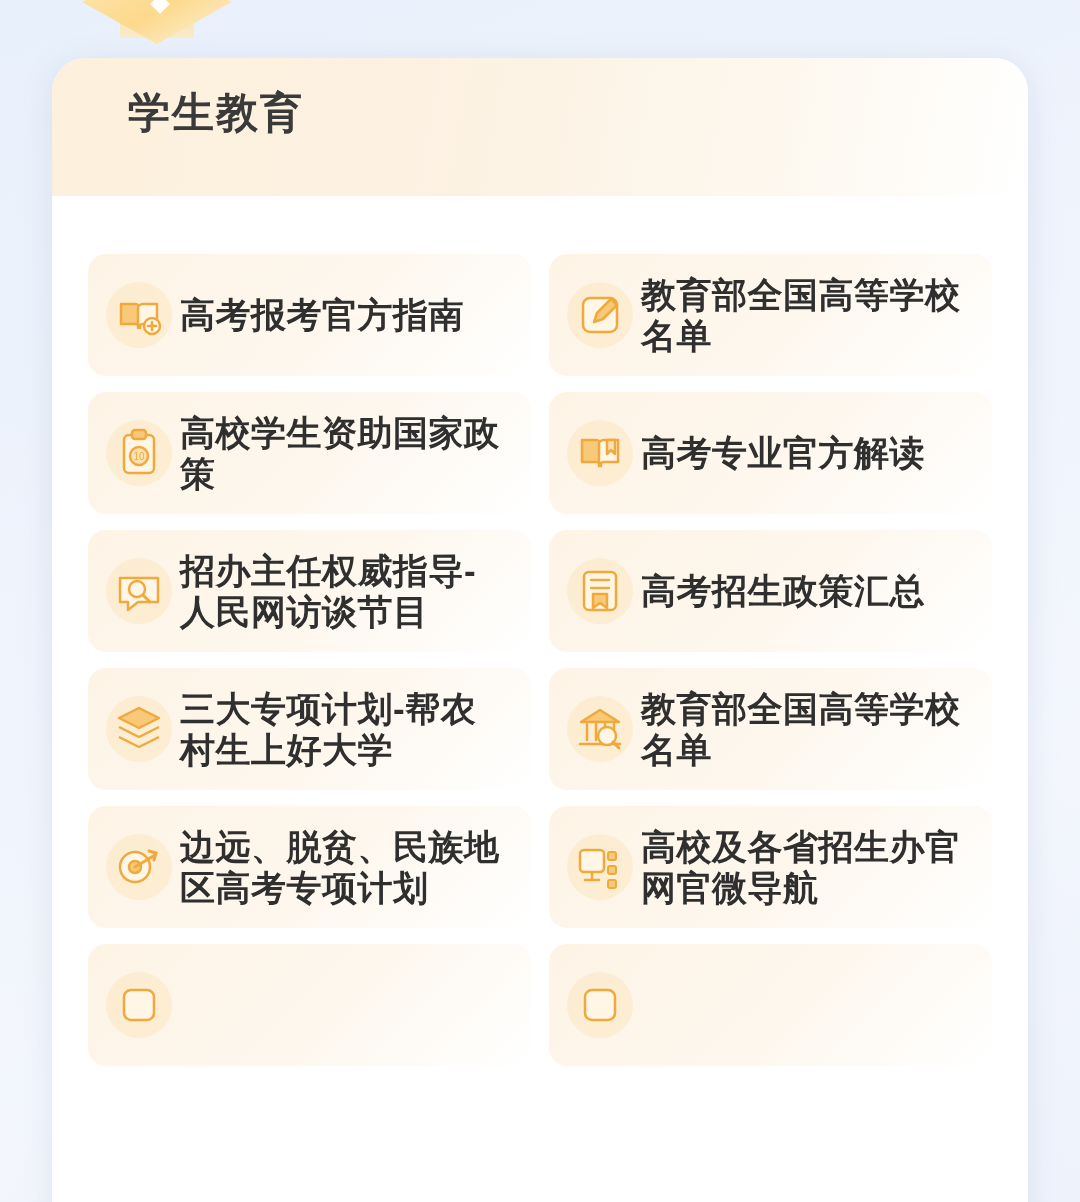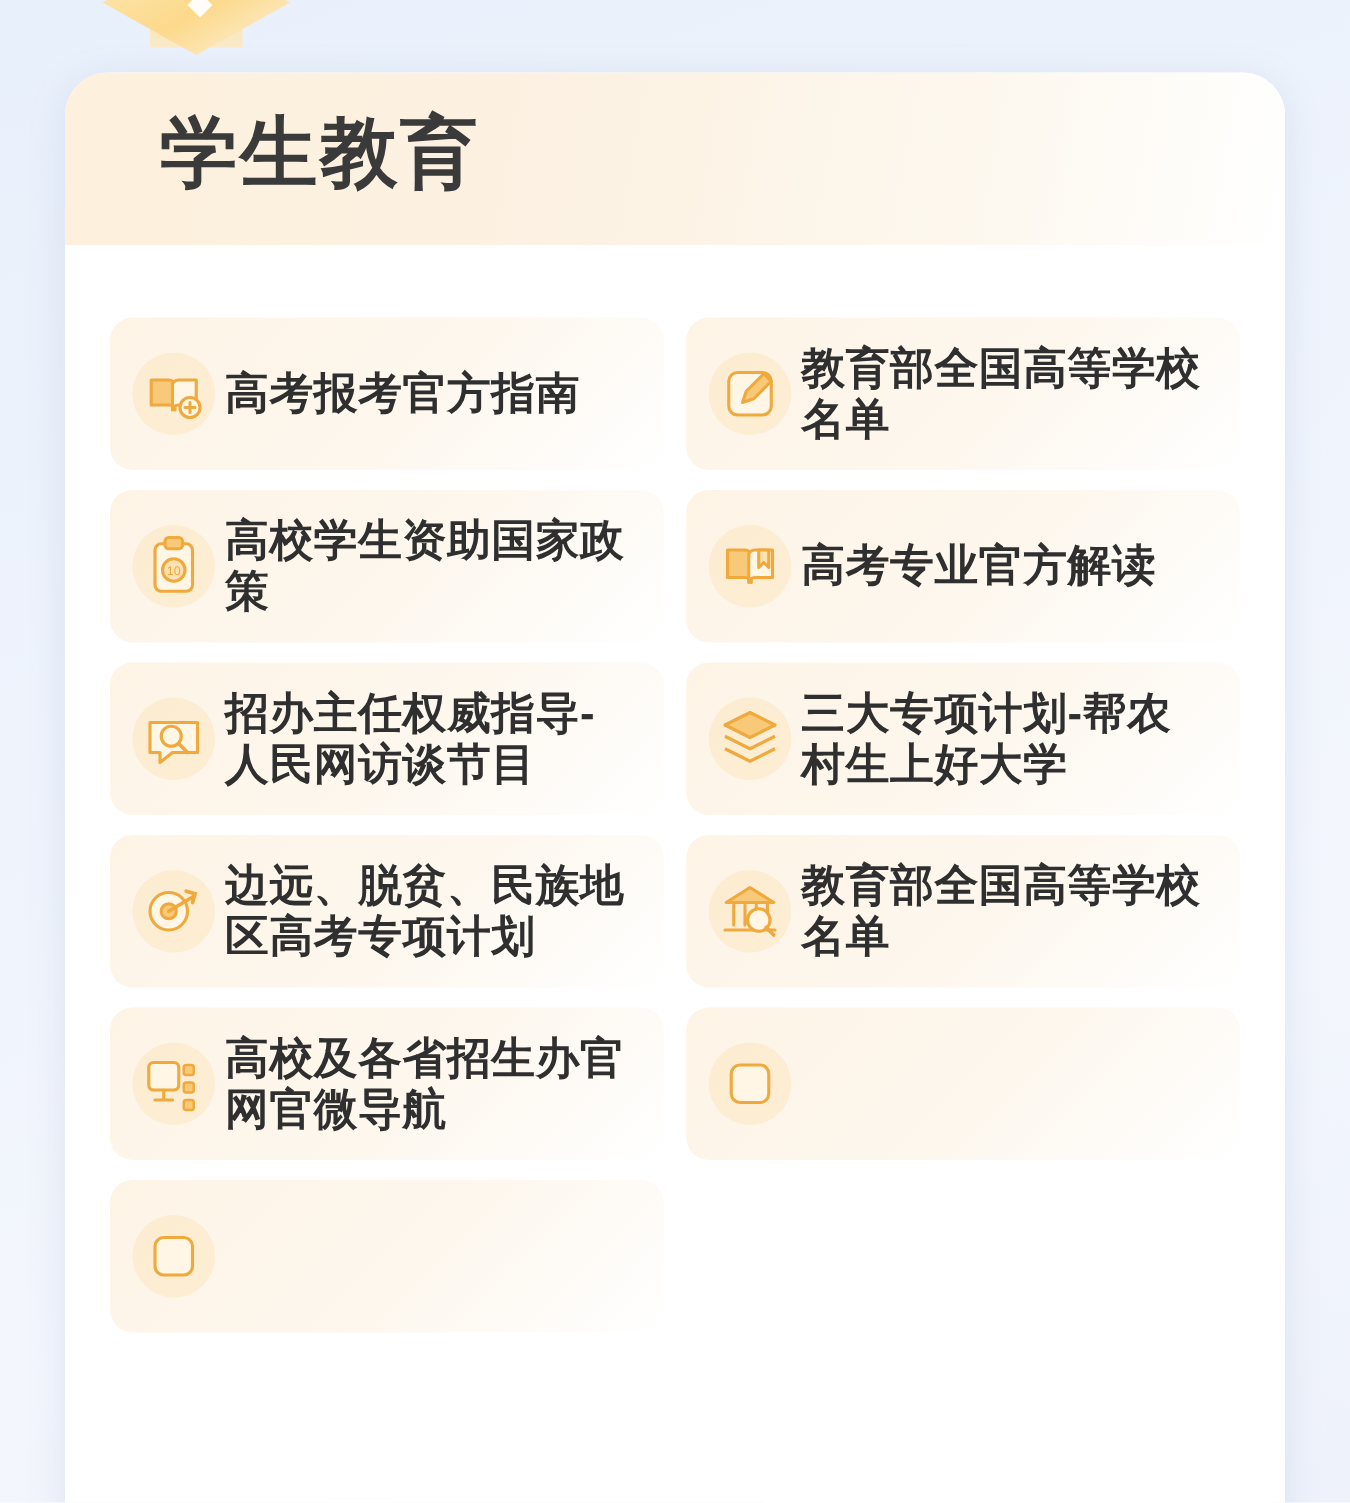--- a/index.html
+++ b/index.html
@@ -34,21 +34,21 @@
     left: 0;
     top: 0;
     width: 100%;
     height: 138px;
     background: linear-gradient(100deg, #fdf0dc 0%, #fcf2e3 45%, #fdf8ef 75%, #ffffff 100%);
   }
   #header-title {
     position: absolute;
     left: 76px;
     top: 34px;
-    font-size: 62px;
+    font-size: 42px;
     font-weight: bold;
     color: #3a3a3a;
     letter-spacing: 2px;
     line-height: 1;
     white-space: nowrap;
     text-align: right;
   }
 
   
   #cap-deco {
@@ -167,49 +167,60 @@
             <circle cx="35" cy="35" r="8" fill="none" stroke="#f0a93c" stroke-width="2.5"></circle>
             <path d="M41 41l7 7" stroke="#f0a93c" stroke-width="3" stroke-linecap="round"></path>
           </svg>
         </span>
         <span class="tile-label">招办主任权威指导-人民网访谈节目</span>
       </div>
       <div class="tile">
         <span class="tile-icon">
           <svg width="74" height="74" viewBox="0 0 74 74">
             <circle cx="37" cy="37" r="33" fill="#fbeacb" opacity="0.75"></circle>
+            <rect x="21" y="18" width="32" height="38" rx="5" fill="#fff6e5" stroke="#f0a93c" stroke-width="2.5"></rect>
+            <path d="M28 26h18M28 34h18" stroke="#f0a93c" stroke-width="2.5" stroke-linecap="round"></path>
+            <path d="M30 40h14v14l-7-5-7 5z" fill="#f7c978" stroke="#f0a93c" stroke-width="2.5" stroke-linejoin="round"></path>
+          </svg>
+        </span>
+        <span class="tile-label">高考招生政策汇总</span>
+      </div>
+      <div class="tile">
+        <span class="tile-icon">
+          <svg width="74" height="74" viewBox="0 0 74 74">
+            <circle cx="37" cy="37" r="33" fill="#fbeacb" opacity="0.75"></circle>
             <path d="M37 16l20 10-20 10-20-10z" fill="#f7c978" stroke="#f0a93c" stroke-width="2.5" stroke-linejoin="round"></path>
             <path d="M17 35l20 10 20-10" fill="none" stroke="#f0a93c" stroke-width="2.5" stroke-linejoin="round"></path>
             <path d="M17 45l20 10 20-10" fill="none" stroke="#f0a93c" stroke-width="2.5" stroke-linejoin="round"></path>
           </svg>
         </span>
         <span class="tile-label">三大专项计划-帮农村生上好大学</span>
-      </div>
-      <div class="tile">
-        <span class="tile-icon">
-          <svg width="74" height="74" viewBox="0 0 74 74">
-            <circle cx="37" cy="37" r="33" fill="#fbeacb" opacity="0.75"></circle>
-            <circle cx="33" cy="37" r="15" fill="#fff6e5" stroke="#f0a93c" stroke-width="2.5"></circle>
-            <circle cx="33" cy="37" r="6" fill="#f7c978" stroke="#f0a93c" stroke-width="2.5"></circle>
-            <path d="M33 37l20-12M47 21l7 2-2 7" stroke="#f0a93c" stroke-width="3" stroke-linecap="round" fill="none"></path>
-          </svg>
-        </span>
-        <span class="tile-label">边远、脱贫、民族地区高考专项计划</span>
       </div>
       <div class="tile">
         <span class="tile-icon">
           <svg width="74" height="74" viewBox="0 0 74 74">
             <circle cx="37" cy="37" r="33" fill="#fbeacb" opacity="0.75"></circle>
             <path d="M18 30l19-12 19 12z" fill="#f7c978" stroke="#f0a93c" stroke-width="2.5" stroke-linejoin="round"></path>
             <path d="M24 32v16M33 32v16M42 32v16M51 32v16M17 52h40" stroke="#f0a93c" stroke-width="2.5" stroke-linecap="round"></path>
             <circle cx="44" cy="44" r="9" fill="#fff6e5" stroke="#f0a93c" stroke-width="2.5"></circle>
             <path d="M50 50l6 6" stroke="#f0a93c" stroke-width="3" stroke-linecap="round"></path>
           </svg>
         </span>
         <span class="tile-label">教育部全国高等学校名单</span>
+      </div>
+      <div class="tile">
+        <span class="tile-icon">
+          <svg width="74" height="74" viewBox="0 0 74 74">
+            <circle cx="37" cy="37" r="33" fill="#fbeacb" opacity="0.75"></circle>
+            <circle cx="33" cy="37" r="15" fill="#fff6e5" stroke="#f0a93c" stroke-width="2.5"></circle>
+            <circle cx="33" cy="37" r="6" fill="#f7c978" stroke="#f0a93c" stroke-width="2.5"></circle>
+            <path d="M33 37l20-12M47 21l7 2-2 7" stroke="#f0a93c" stroke-width="3" stroke-linecap="round" fill="none"></path>
+          </svg>
+        </span>
+        <span class="tile-label">边远、脱贫、民族地区高考专项计划</span>
       </div>
       <div class="tile">
         <span class="tile-icon">
           <svg width="74" height="74" viewBox="0 0 74 74">
             <circle cx="37" cy="37" r="33" fill="#fbeacb" opacity="0.75"></circle>
             <rect x="17" y="20" width="24" height="22" rx="4" fill="#fff6e5" stroke="#f0a93c" stroke-width="2.5"></rect>
             <path d="M29 42v8M22 50h14" stroke="#f0a93c" stroke-width="2.5" stroke-linecap="round"></path>
             <rect x="45" y="22" width="8" height="8" rx="2" fill="#f7c978" stroke="#f0a93c" stroke-width="2"></rect>
             <rect x="45" y="36" width="8" height="8" rx="2" fill="#f7c978" stroke="#f0a93c" stroke-width="2"></rect>
             <rect x="45" y="50" width="8" height="8" rx="2" fill="#f7c978" stroke="#f0a93c" stroke-width="2"></rect>

